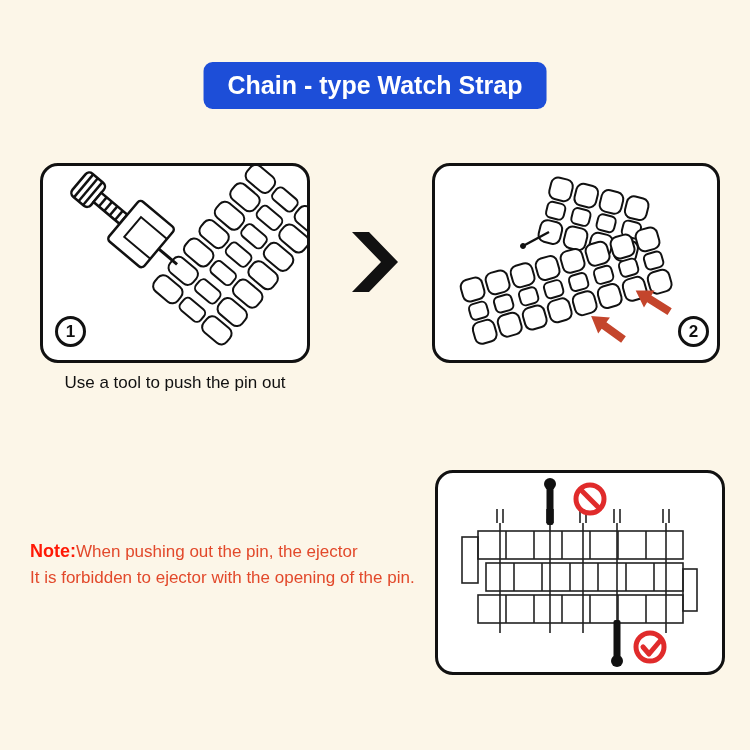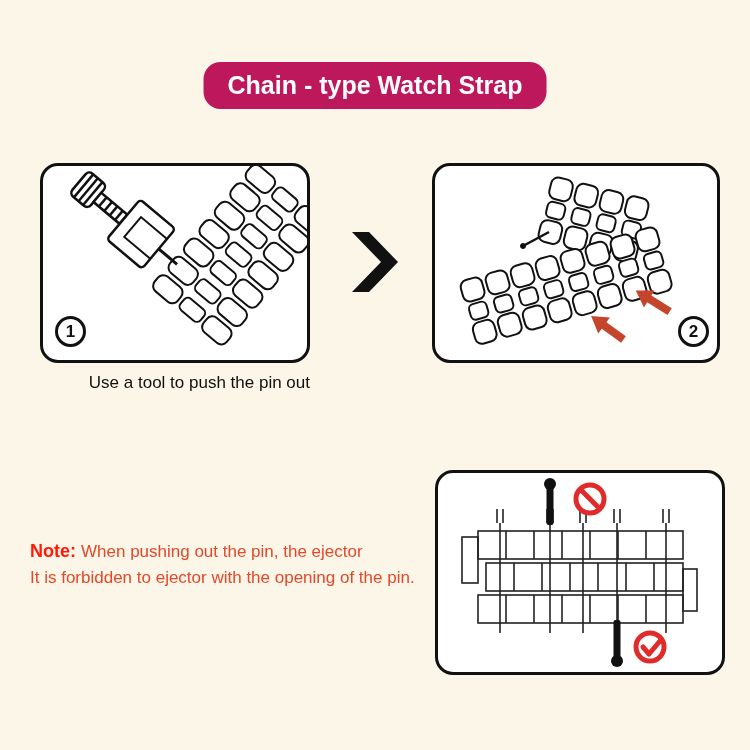--- a/index.html
+++ b/index.html
@@ -1,38 +1,38 @@
 <!DOCTYPE html>
 <html><head>
 <meta charset="utf-8">
 <style>
   html,body{margin:0;padding:0;}
   .page{position:relative;width:750px;height:750px;background:#fcf6e8;
         font-family:"Liberation Sans",sans-serif;overflow:hidden;}
   .banner{position:absolute;left:50%;top:62px;transform:translateX(-50%);
-        background:#be185d;color:#fff;font-weight:bold;font-size:25px;
-        padding:9px 24px;border-radius:17px;white-space:nowrap;}
+        background:#1d4ed8;color:#fff;font-weight:bold;font-size:25px;
+        padding:9px 24px;border-radius:9px;white-space:nowrap;}
   .panel{position:absolute;background:#fff;border:3px solid #111;border-radius:18px;box-sizing:border-box;}
   .panel1{left:40px;top:163px;width:270px;height:200px;}
   .panel2{left:432px;top:163px;width:288px;height:200px;}
   .panel3{left:435px;top:470px;width:290px;height:205px;}
   .panel svg{position:absolute;left:0;top:0;width:100%;height:100%;}
   .step-num{position:absolute;width:25px;height:25px;border:3px solid #111;border-radius:50%;
         background:#fff;color:#111;font-weight:bold;font-size:17px;
         display:flex;align-items:center;justify-content:center;z-index:2;}
   .num1{left:12px;bottom:13px;}
   .num2{right:8px;bottom:13px;}
   .next-arrow{position:absolute;left:352px;top:232px;width:46px;height:60px;}
-  .caption{position:absolute;color:#111;font-size:17px;text-align:right;line-height:1.35;}
+  .caption{position:absolute;color:#111;font-size:17px;text-align:center;line-height:1.35;}
   .cap1{left:40px;top:372px;width:270px;}
   .cap2{left:440px;top:372px;width:272px;}
   .note{position:absolute;left:30px;top:538px;width:430px;font-size:17px;line-height:1.5;
         color:#e2492b;margin:0;}
   .note-line{display:block;}
-  .note-label{color:#ff1906;font-weight:bold;font-size:18px;margin-right:5px;}
+  .note-label{color:#ff1906;font-weight:bold;font-size:18px;}
 </style>
 </head>
 <body>
 
 <div class="page">
 
   <div class="banner">
     <span>Chain - type Watch Strap</span>
   </div>
 

